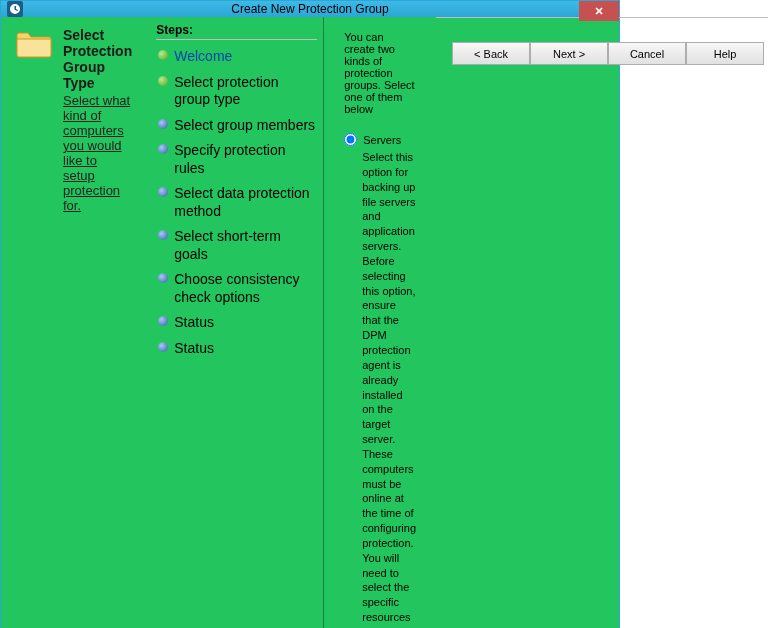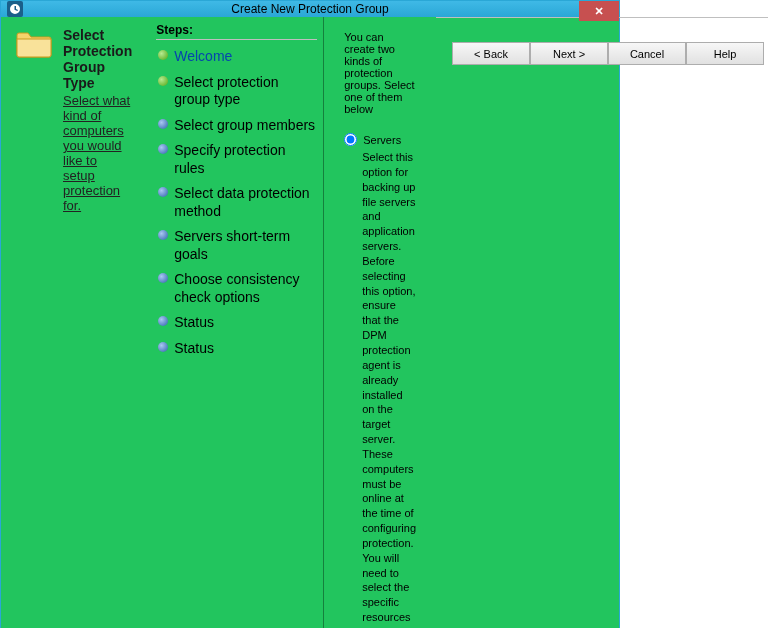--- a/index.html
+++ b/index.html
@@ -89,21 +89,21 @@
             <div class="step">
               <span class="bullet b-todo"></span>
               <span>Specify protection rules</span>
             </div>
             <div class="step">
               <span class="bullet b-todo"></span>
               <span>Select data protection method</span>
             </div>
             <div class="step">
               <span class="bullet b-todo"></span>
-              <span>Servers short-term goals</span>
+              <span>Select short-term goals</span>
             </div>
             <div class="step">
               <span class="bullet b-todo"></span>
               <span>Choose consistency check options</span>
             </div>
             <div class="step">
               <span class="bullet b-todo"></span>
               <span>Status</span>
             </div>
             <div class="step">

